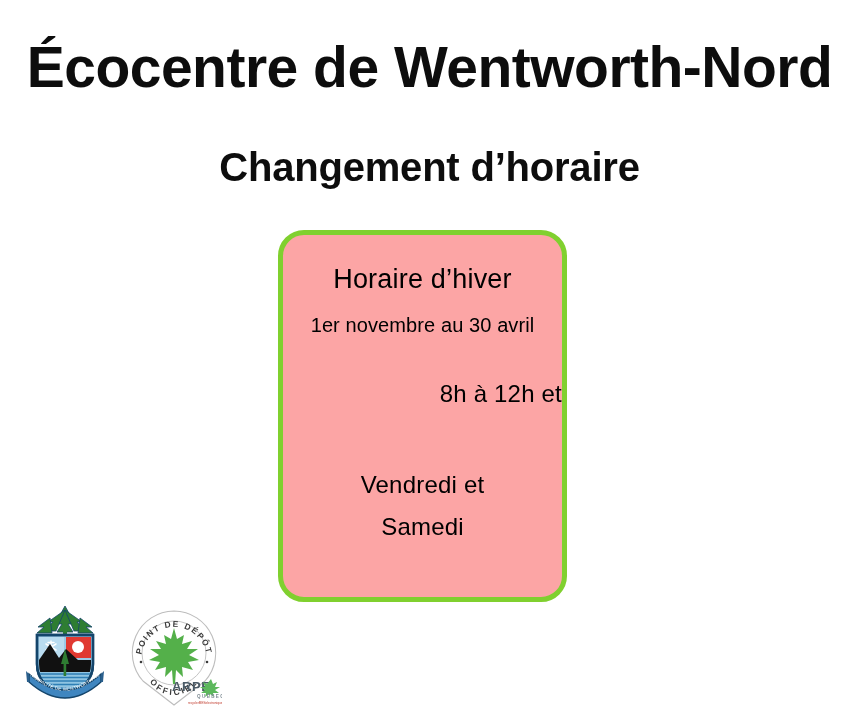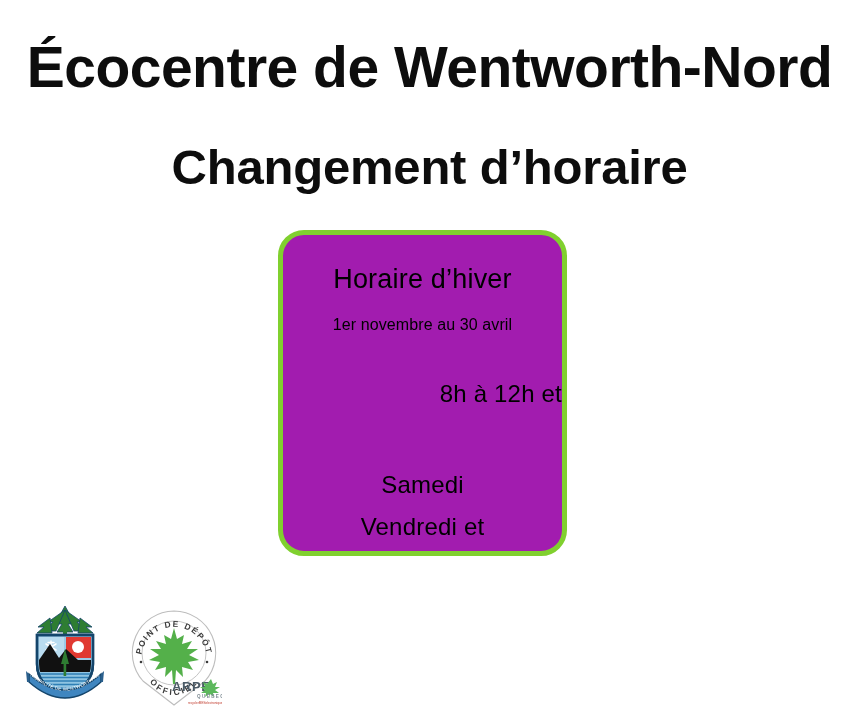--- a/index.html
+++ b/index.html
@@ -33,59 +33,59 @@
   }
 
   .sub-title {
     position: absolute;
     left: 0;
     top: 145px;
     width: 859px;
     text-align: center;
     font-family: "Liberation Sans", sans-serif;
     font-weight: bold;
-    font-size: 49px;
+    font-size: 40px;
     line-height: 44px;
     letter-spacing: -0.2px;
     color: #0d0d0d;
     white-space: nowrap;
   }
 
   
   .schedule-box {
     position: absolute;
     left: 278px;
     top: 230px;
     width: 289px;
-    height: 326px;
+    height: 372px;
     box-sizing: border-box;
     border: 5px solid #80d02f;
     border-radius: 26px;
-    background: #a21caf;
+    background: #fca5a5;
   }
 
   .line-heading {
     position: absolute;
     left: 0;
     width: 100%;
     top: 28px;
     text-align: center;
     font-size: 27px;
     line-height: 32px;
     letter-spacing: 0.2px;
     white-space: nowrap;
   }
 
   .line-dates {
     position: absolute;
     left: 0;
     width: 100%;
     top: 77px;
     text-align: center;
-    font-size: 16px;
+    font-size: 20px;
     line-height: 26px;
     letter-spacing: 0.1px;
     white-space: nowrap;
   }
 
   .line-hours {
     position: absolute;
     left: 0;
     width: 100%;
     top: 140px;
@@ -145,22 +145,22 @@
 <div class="schedule-box">
   <div class="line-heading">Horaire d’hiver</div>
 
   <div class="line-dates">1er novembre au 30 avril</div>
 
   <div class="line-hours">
     <div>8h à 12h et</div>
   </div>
 
   <div class="line-days">
+    <div>Vendredi et</div>
     <div>Samedi</div>
-    <div>Vendredi et</div>
   </div>
 </div>
 
 <div class="logo-row">
 
   <div class="logo-crest">
     <svg viewBox="0 0 78 104" width="78" height="104" aria-hidden="true">
 
       <g fill="#2e7d32" stroke="#14456b" stroke-width="0.8">
         <path d="M39 4 L34 13 L37 13 L31 22 L36 22 L31 30 L47 30 L42 22 L47 22 L41 13 L44 13 Z"></path>

